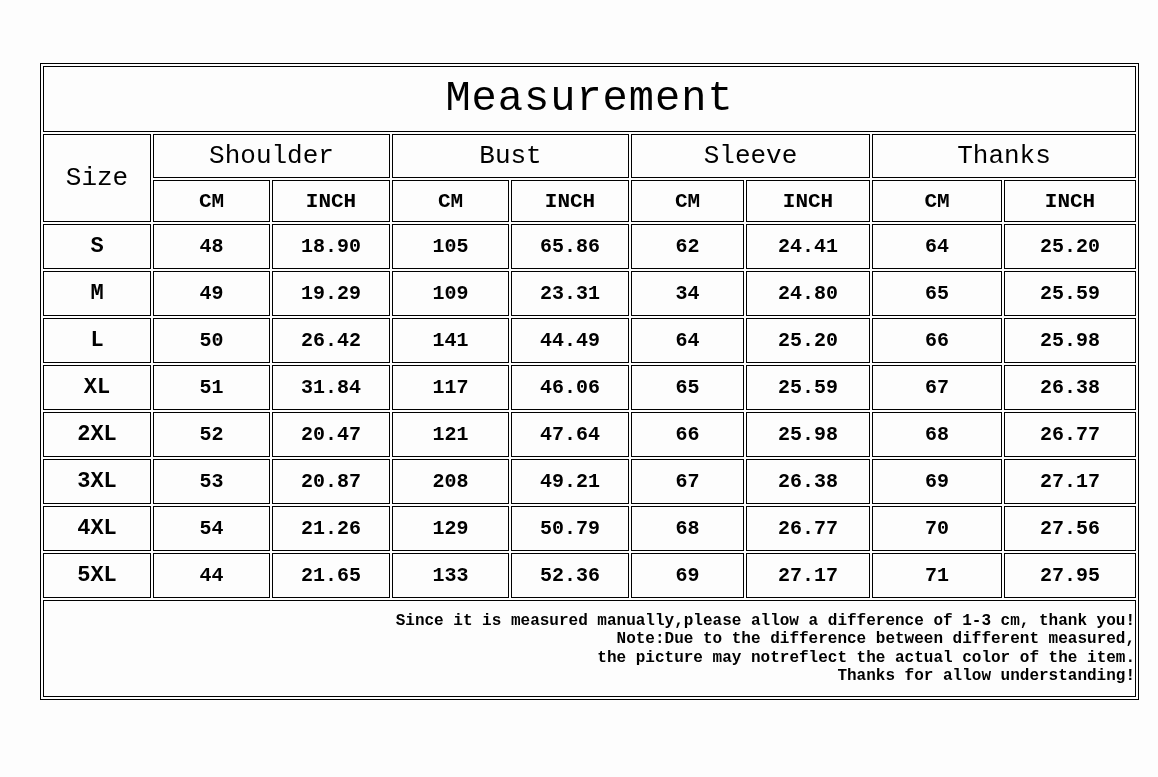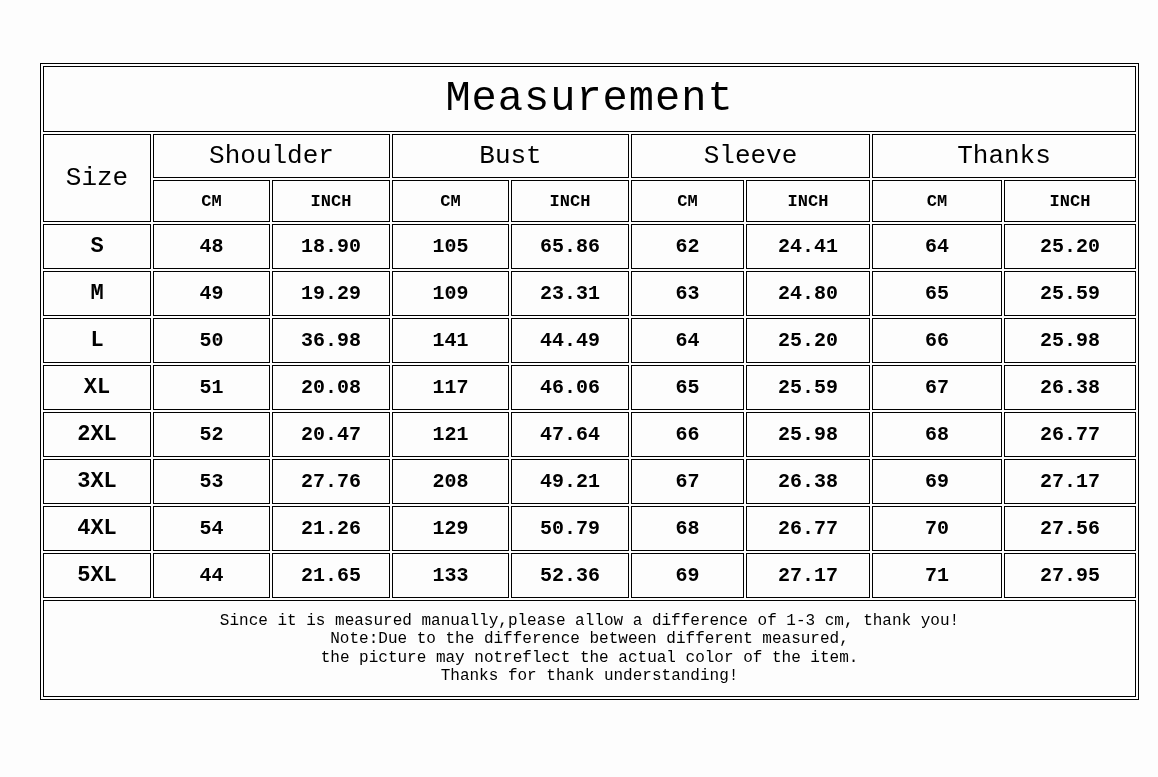--- a/index.html
+++ b/index.html
@@ -41,34 +41,35 @@
   }
   tr.group-row td {
     font-size: 26px;
     font-weight: 400;
   }
   td.size-head {
     font-size: 26px;
     font-weight: 400;
   }
   tr.unit-row td {
-    font-size: 17px;
+    font-size: 21px;
     font-weight: 700;
   }
   tr.data-row td {
     font-size: 20px;
     font-weight: 700;
   }
   tr.data-row td.size-cell {
     font-size: 22px;
   }
   tr.note-row td {
     font-size: 16px;
-    font-weight: 400;
+    font-weight: 700;
     line-height: 18.5px;
+    text-align: right;
   }
   .note-line { white-space: pre; }
 </style>
 </head>
 <body>
 
 <div class="sheet">
   <table class="measure">
     <colgroup>
       <col style="width:108px">
@@ -117,42 +118,42 @@
       <td>64</td>
       <td>25.20</td>
     </tr>
 
     <tr class="data-row" style="height:45px">
       <td class="size-cell">M</td>
       <td>49</td>
       <td>19.29</td>
       <td>109</td>
       <td>23.31</td>
-      <td>63</td>
+      <td>34</td>
       <td>24.80</td>
       <td>65</td>
       <td>25.59</td>
     </tr>
 
     <tr class="data-row" style="height:45px">
       <td class="size-cell">L</td>
       <td>50</td>
-      <td>36.98</td>
+      <td>26.42</td>
       <td>141</td>
       <td>44.49</td>
       <td>64</td>
       <td>25.20</td>
       <td>66</td>
       <td>25.98</td>
     </tr>
 
     <tr class="data-row" style="height:45px">
       <td class="size-cell">XL</td>
       <td>51</td>
-      <td>20.08</td>
+      <td>31.84</td>
       <td>117</td>
       <td>46.06</td>
       <td>65</td>
       <td>25.59</td>
       <td>67</td>
       <td>26.38</td>
     </tr>
 
     <tr class="data-row" style="height:45px">
       <td class="size-cell">2XL</td>
@@ -162,21 +163,21 @@
       <td>47.64</td>
       <td>66</td>
       <td>25.98</td>
       <td>68</td>
       <td>26.77</td>
     </tr>
 
     <tr class="data-row" style="height:45px">
       <td class="size-cell">3XL</td>
       <td>53</td>
-      <td>27.76</td>
+      <td>20.87</td>
       <td>208</td>
       <td>49.21</td>
       <td>67</td>
       <td>26.38</td>
       <td>69</td>
       <td>27.17</td>
     </tr>
 
     <tr class="data-row" style="height:45px">
       <td class="size-cell">4XL</td>
@@ -200,18 +201,18 @@
       <td>27.17</td>
       <td>71</td>
       <td>27.95</td>
     </tr>
 
     <tr class="note-row" style="height:97px">
       <td colspan="9">
         <div class="note-line">Since it is measured manually,please allow a difference of 1-3 cm, thank you!</div>
         <div class="note-line">Note:Due to the difference between different measured,</div>
         <div class="note-line">the picture may notreflect the actual color of the item.</div>
-        <div class="note-line">Thanks for thank understanding!</div>
+        <div class="note-line">Thanks for allow understanding!</div>
       </td>
     </tr>
   </tbody>
     </table>
 </div>
 
 </body></html>

